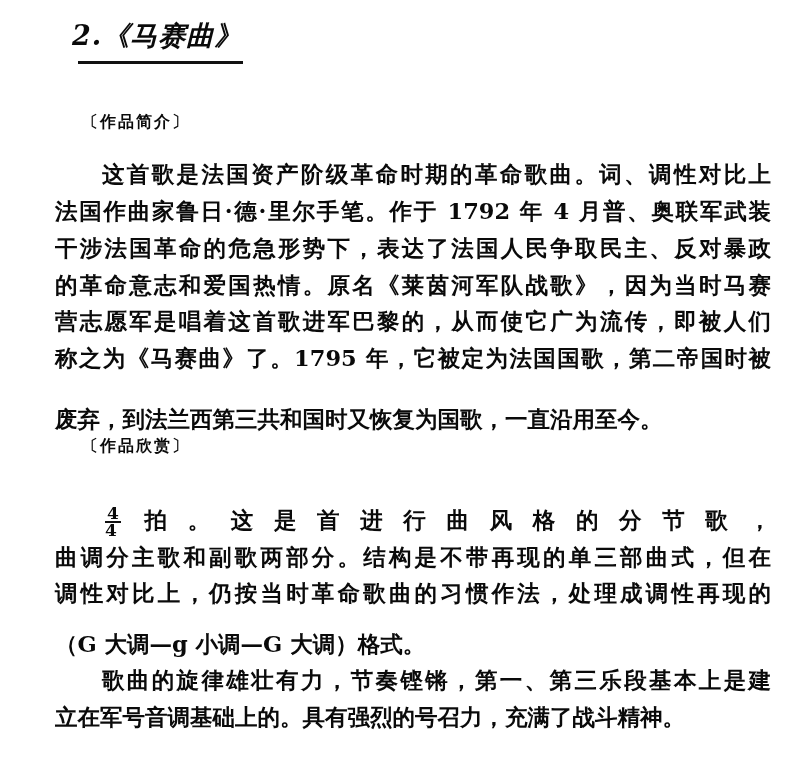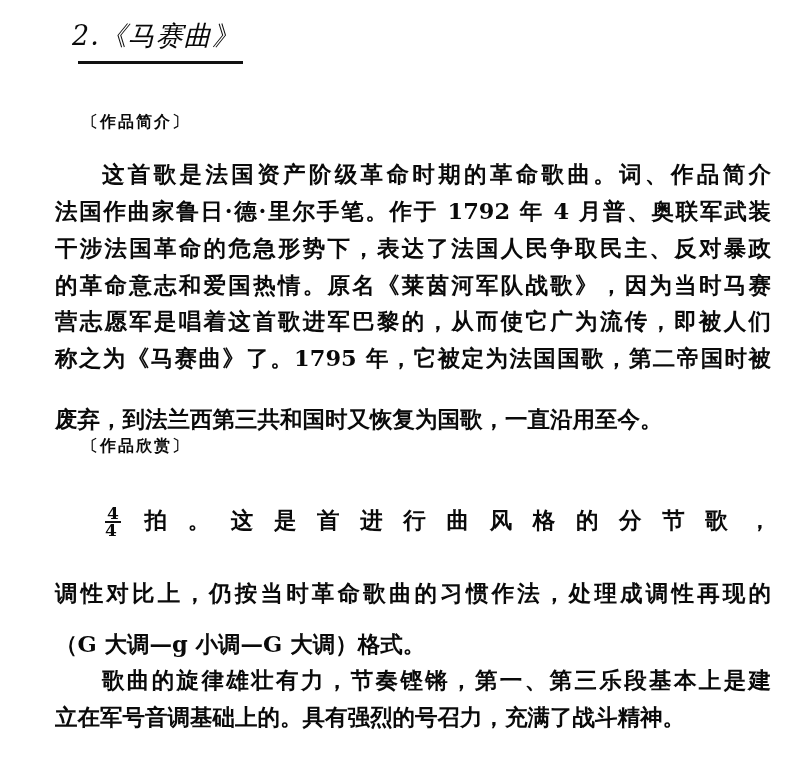--- a/index.html
+++ b/index.html
@@ -18,21 +18,21 @@
   .page {
     position: absolute;
     left: 0; top: 0;
     width: 801px; height: 767px;
   }
   .title {
     position: absolute;
     left: 72px;
     top: 18px;
     font-size: 27px;
-    font-weight: normal;
+    font-weight: bold;
     font-style: italic;
     letter-spacing: 1px;
     white-space: nowrap;
   }
   .title-rule {
     position: absolute;
     left: 78px;
     top: 61px;
     width: 165px;
     height: 3px;
@@ -118,33 +118,34 @@
 </head>
 <body>
 
 <div class="page">
 
   <div class="title">2.《马赛曲》</div>
   <div class="title-rule"></div>
 
   <div class="section-head" style="top:112px;">〔作品简介〕</div>
 
-  <div class="line indent" style="top:160px;">这首歌是法国资产阶级革命时期的革命歌曲。词、作品简介</div>
+  <div class="line indent" style="top:160px;">这首歌是法国资产阶级革命时期的革命歌曲。词、调性对比上</div>
   <div class="line" style="top:197px;">法国作曲家鲁日·德·里尔手笔。作于 1792 年 4 月普、奥联军武装</div>
   <div class="line" style="top:234px;">干涉法国革命的危急形势下，表达了法国人民争取民主、反对暴政</div>
   <div class="line" style="top:307px;">营志愿军是唱着这首歌进军巴黎的，从而使它广为流传，即被人们</div>
   <div class="line" style="top:271px;">的革命意志和爱国热情。原名《莱茵河军队战歌》，因为当时马赛</div>
   <div class="line" style="top:344px;">称之为《马赛曲》了。1795 年，它被定为法国国歌，第二帝国时被</div>
   <div class="line last" style="top:377px;margin-top:28px;">废弃，到法兰西第三共和国时又恢复为国歌，一直沿用至今。</div>
 
   <div class="section-head" style="top:436px;">〔作品欣赏〕</div>
 
   <div class="line indent" style="top:506px;">
     <span class="frac"><span class="num">4</span><span class="den">4</span></span><span>拍。这是首进行曲风格的分节歌，</span>
   </div>
+  <div class="line" style="top:543px;">曲调分主歌和副歌两部分。结构是不带再现的单三部曲式，但在</div>
   <div class="line" style="top:579px;">调性对比上，仍按当时革命歌曲的习惯作法，处理成调性再现的</div>
   <div class="line last" style="top:616px;margin-top:14px;">（G 大调—g 小调—G 大调）格式。</div>
 
   <div class="line last" style="top:703px;">立在军号音调基础上的。具有强烈的号召力，充满了战斗精神。</div>
   <div class="line indent" style="top:666px;">歌曲的旋律雄壮有力，节奏铿锵，第一、第三乐段基本上是建</div>
 
 
 </div>
 
 </body></html>

